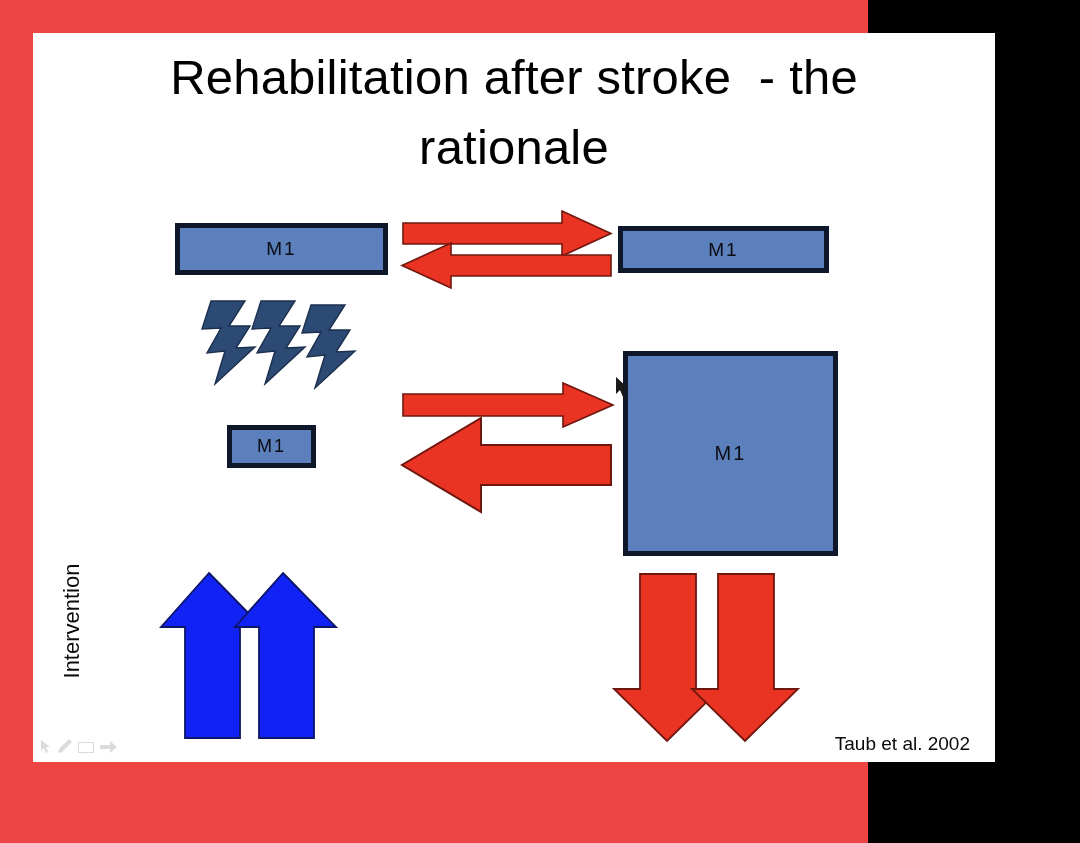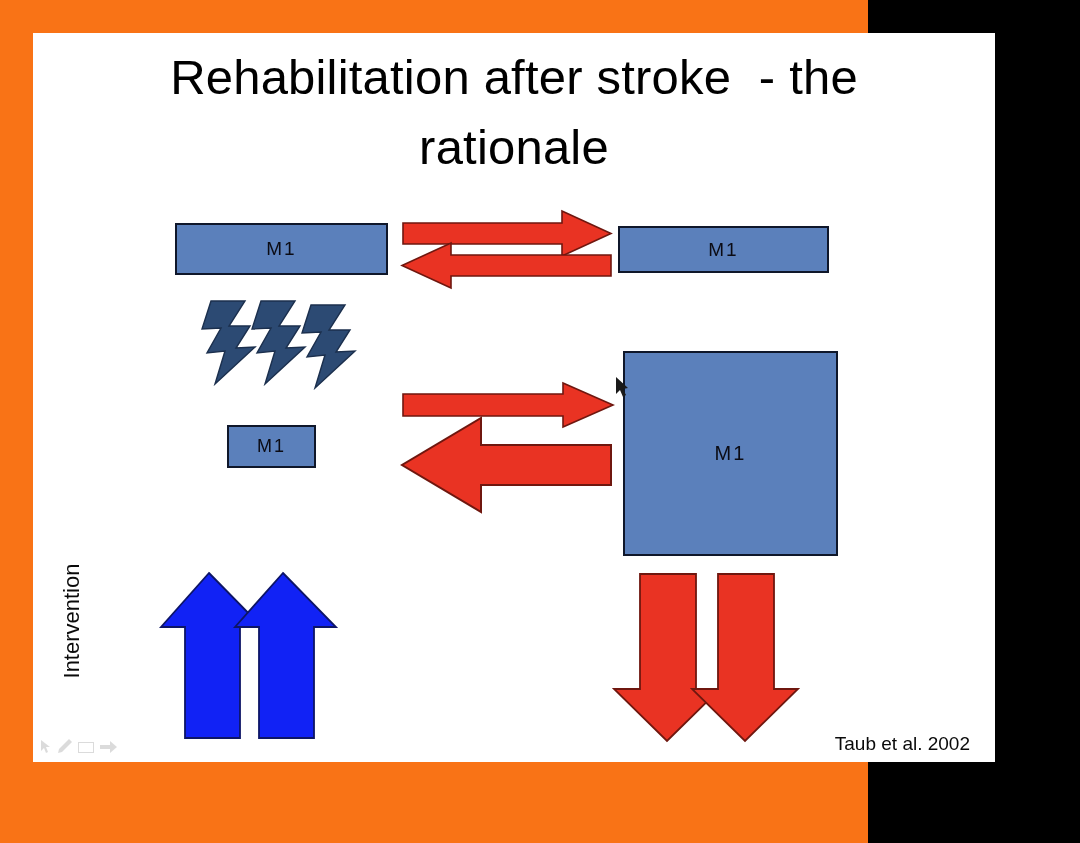--- a/index.html
+++ b/index.html
@@ -10,21 +10,21 @@
     height: 843px;
     background: #000000;
     font-family: "Liberation Sans", sans-serif;
     overflow: hidden;
   }
 
   #viewport {
     position: relative;
     width: 868px;
     height: 843px;
-    background: #f97316;
+    background: #ef4444;
   }
 
   
   #slide {
     position: absolute;
     left: 33px;
     top: 33px;
     width: 962px;
     height: 729px;
     background: #ffffff;
@@ -44,21 +44,21 @@
     line-height: 1.42;
     letter-spacing: 0.2px;
     color: #000000;
     white-space: pre-wrap;
   }
 
   
   .m1box {
     position: absolute;
     background: #5B80BB;
-    border: 2px solid #0f172a;
+    border: 5px solid #0f172a;
     display: flex;
     align-items: center;
     justify-content: center;
     color: #0b0b14;
     font-family: "Liberation Sans", sans-serif;
     font-weight: 400;
   }
 
   #box-m1-intact-left  { left: 142px; top: 190px; width: 213px; height: 52px; font-size: 19px; letter-spacing: 2px; }
   #box-m1-intact-right { left: 585px; top: 193px; width: 211px; height: 47px; font-size: 19px; letter-spacing: 2px; }

